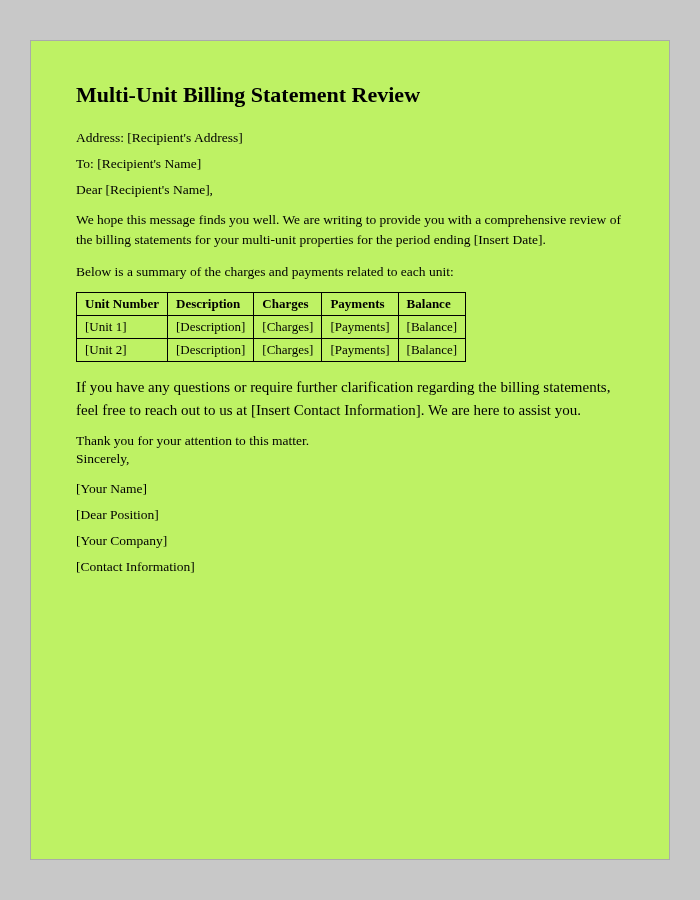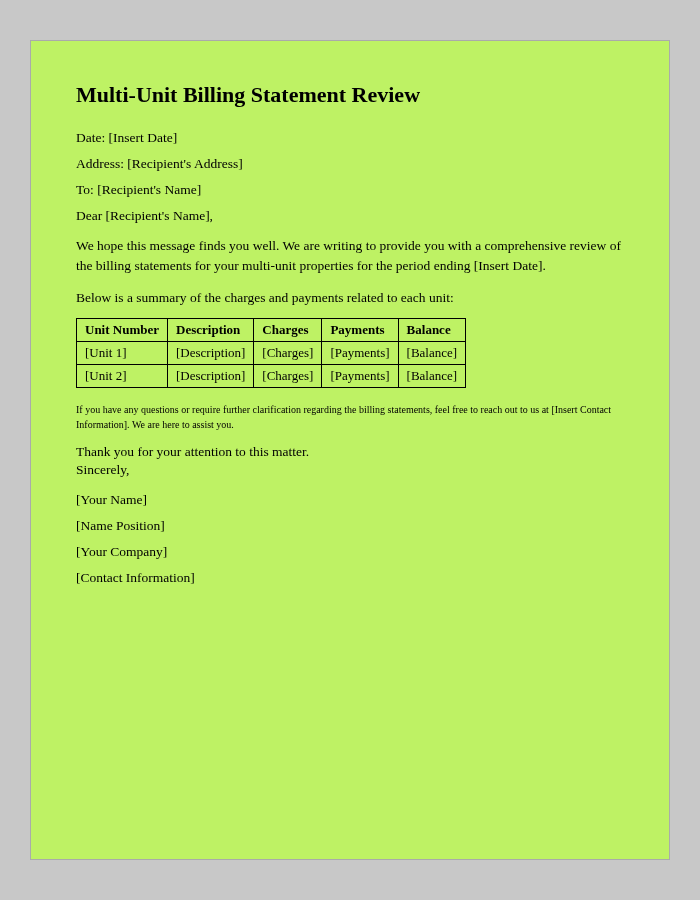--- a/index.html
+++ b/index.html
@@ -67,21 +67,21 @@
       padding: 3px 8px;
       text-align: left;
     }
 
     .billing-table th {
       font-weight: bold;
       margin-top: 16px;
     }
 
     .closing-paragraph {
-      font-size: 10px;
+      font-size: 15px;
       margin-bottom: 12px;
       line-height: 1.5;
     }
 
     .thank-you {
       font-size: 13.5px;
       margin-bottom: 2px;
     }
 
     .sincerely {
@@ -94,21 +94,20 @@
       margin-bottom: 10px;
     }
   </style>
 </head>
 <body>
 
 <div class="page-wrapper">
 
   <h1 class="doc-title">Multi-Unit Billing Statement Review</h1>
 
-  <p class="meta-line">Date: [Insert Date]</p>
 
   <p class="meta-line">Address: [Recipient's Address]</p>
 
   <p class="meta-line">To: [Recipient's Name]</p>
 
   <p class="salutation">Dear [Recipient's Name],</p>
 
   <p class="body-paragraph">We hope this message finds you well. We are writing to provide you with a comprehensive review of the billing statements for your multi-unit properties for the period ending [Insert Date].</p>
 
   <p class="summary-label">Below is a summary of the charges and payments related to each unit:</p>
@@ -142,19 +141,19 @@
   </table>
 
   <p class="closing-paragraph">If you have any questions or require further clarification regarding the billing statements, feel free to reach out to us at [Insert Contact Information]. We are here to assist you.</p>
 
   <p class="thank-you">Thank you for your attention to this matter.</p>
 
   <p class="sincerely">Sincerely,</p>
 
   <p class="signature-line">[Your Name]</p>
 
-  <p class="signature-line">[Name Position]</p>
+  <p class="signature-line">[Dear Position]</p>
 
   <p class="signature-line">[Your Company]</p>
 
   <p class="signature-line">[Contact Information]</p>
 
 </div>
 
 </body></html>

